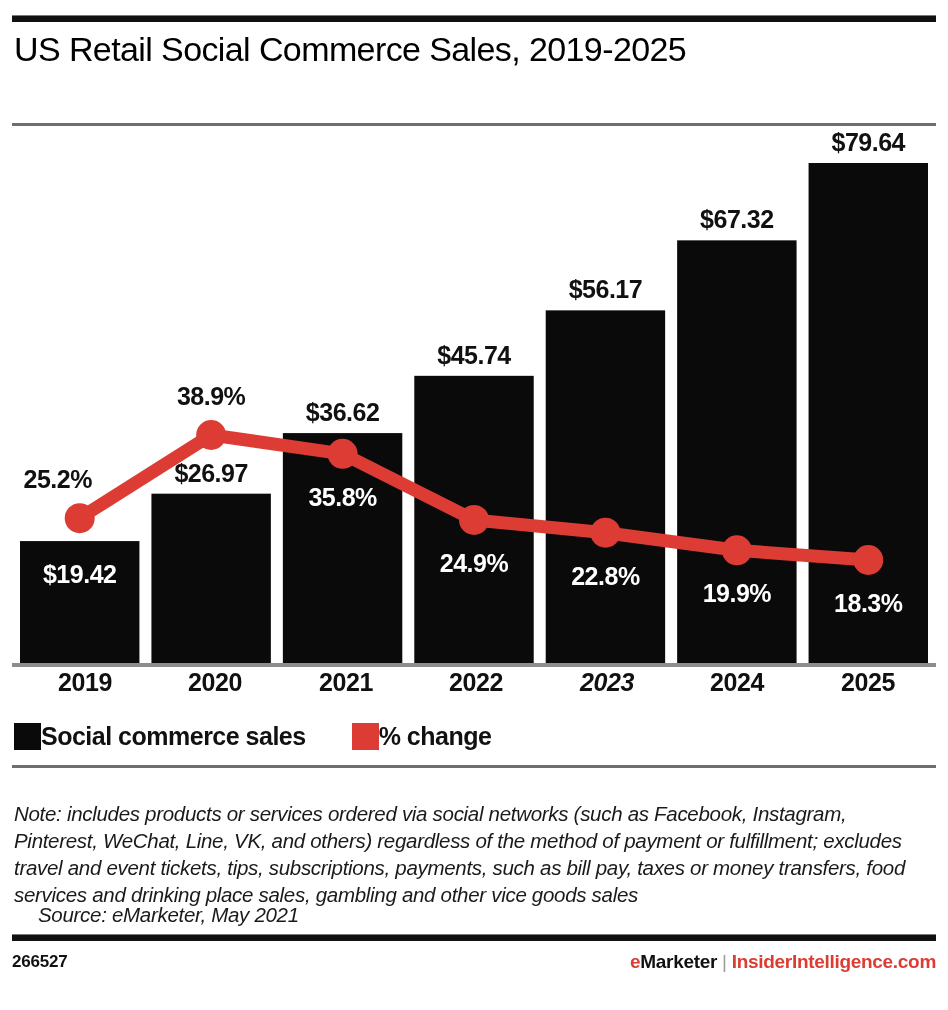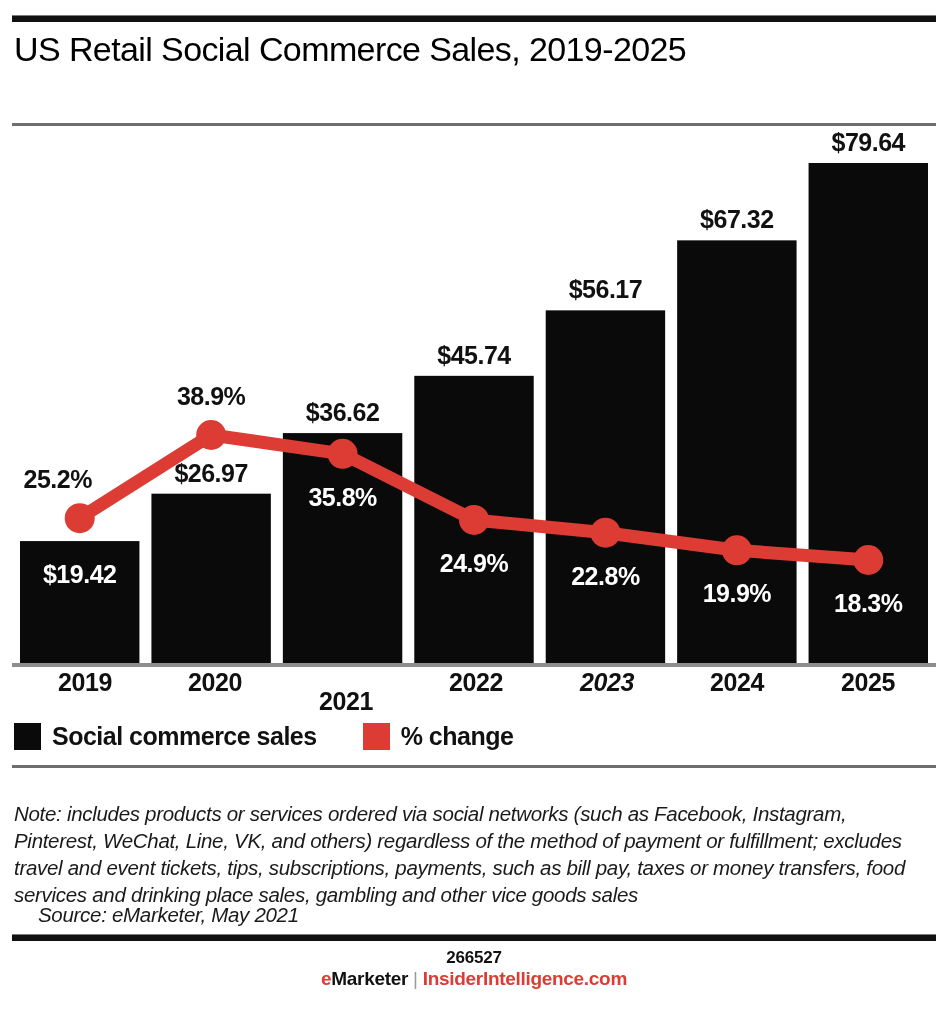--- a/index.html
+++ b/index.html
@@ -44,21 +44,21 @@
   .legend {
     position: absolute; left: 14px; top: 718px; height: 36px;
     display: flex; align-items: center; gap: 0px;
   }
   .legend-item { display: flex; align-items: center; }
   .legend-sw { width: 27px; height: 27px; display: inline-block; }
   .legend-sw.black { background: #0a0a0a; }
   .legend-sw.red { background: #DC3C33; }
   .legend-label {
     font-size: 25px; font-weight: bold; color: #111;
-    margin-left: 11px; letter-spacing: -0.5px; white-space: nowrap;
+    margin-left: 0; letter-spacing: -0.5px; white-space: nowrap;
   }
   .legend-gap { width: 46px; }
 
   .rule-thin-2 {
     position: absolute; left: 12px; top: 765px; width: 924px; height: 3px;
     background: #6e6e6e;
   }
   .note {
     position: absolute; left: 14px; top: 776px; width: 905px;
     font-size: 20.5px; font-style: italic; color: #1a1a1a;
@@ -67,21 +67,21 @@
   .source {
     position: absolute; left: 14px; top: 903px; width: 905px;
     font-size: 20.5px; font-style: italic; color: #1a1a1a; letter-spacing: -0.3px; margin-left: 24px;
   }
   .rule-bottom {
     position: absolute; left: 12px; top: 934px; width: 924px; height: 7px;
     background: #111; border-top: 1px solid #7a7a7a;
   }
   .footer {
     position: absolute; left: 12px; top: 948px; width: 924px; height: 28px;
-    display: flex; align-items: center; justify-content: space-between; flex-direction: column;
+    display: flex; align-items: center; justify-content: space-between;
   }
   .footer-id { font-size: 17px; font-weight: bold; color: #111; letter-spacing: -0.2px; }
   .footer-brand { font-size: 19px; font-weight: bold; letter-spacing: -0.3px; white-space: nowrap; }
   .brand-e { color: #DC3C33; }
   .brand-marketer { color: #111; }
   .brand-pipe { color: #9a9a9a; margin: 0 5px; font-weight: normal; }
   .brand-site { color: #DC3C33; }
 
   text { font-family: "Liberation Sans", sans-serif; }
   .bar-val { font-size: 25px; font-weight: bold; letter-spacing: -0.5px; }
@@ -143,21 +143,21 @@
         <text x="473.99999999999994" y="443.95145631067965" text-anchor="middle" fill="#ffffff" class="pct-val">24.9%</text>
         <text x="605.4285714285713" y="456.69417475728153" text-anchor="middle" fill="#ffffff" class="pct-val">22.8%</text>
         <text x="736.8571428571428" y="474.29126213592235" text-anchor="middle" fill="#ffffff" class="pct-val">19.9%</text>
         <text x="868.2857142857141" y="484" text-anchor="middle" fill="#ffffff" class="pct-val">18.3%</text>
       </svg>
   </div>
 
   <div class="axis-labels">
     <div class="axis-tick" style="left:20px;">2019</div>
     <div class="axis-tick" style="left:150px;">2020</div>
-    <div class="axis-tick" style="left:281px;margin-top:19px;">2021</div>
+    <div class="axis-tick" style="left:281px;">2021</div>
     <div class="axis-tick" style="left:411px;">2022</div>
     <div class="axis-tick" style="left:542px;font-style:italic;">2023</div>
     <div class="axis-tick" style="left:672px;">2024</div>
     <div class="axis-tick" style="left:803px;">2025</div>
   </div>
 
   <div class="legend">
     <div class="legend-item">
       <span class="legend-sw black"></span>
       <span class="legend-label">Social commerce sales</span>

